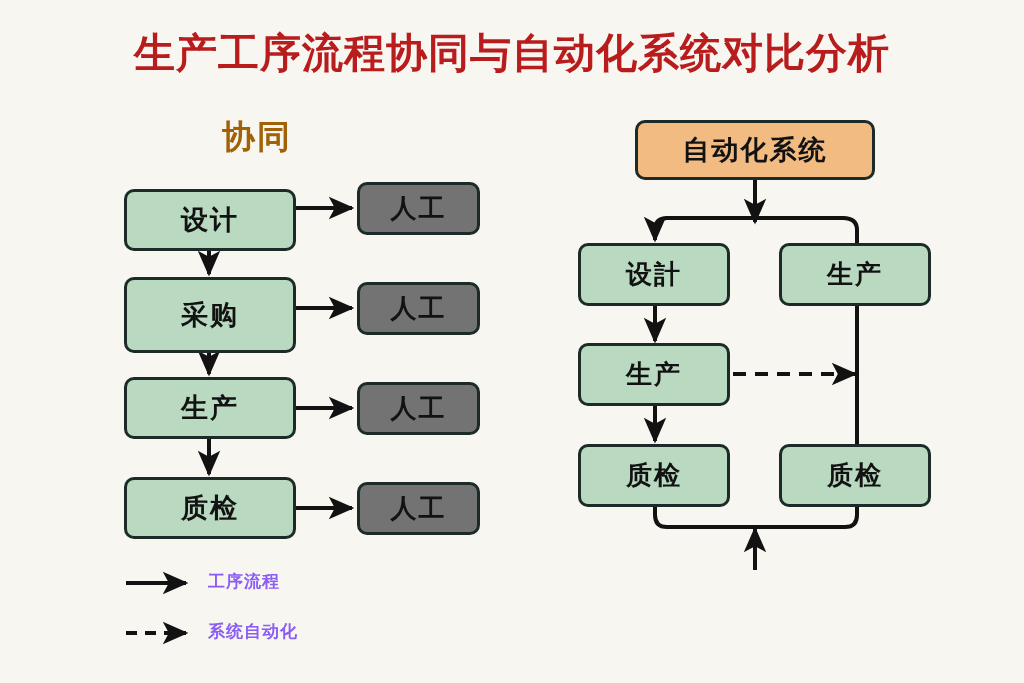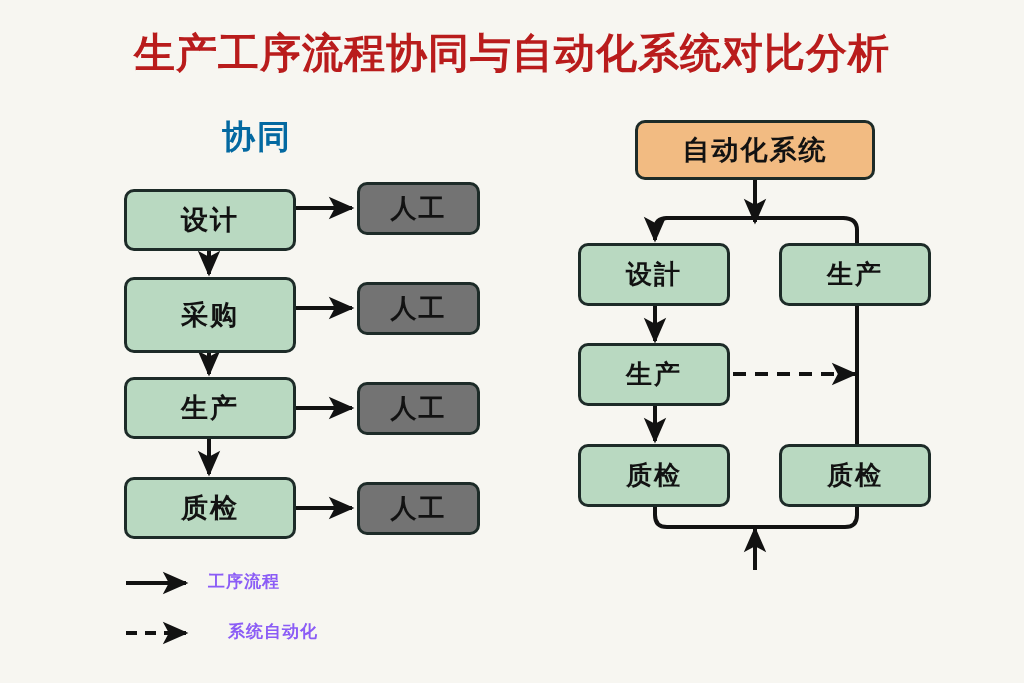--- a/index.html
+++ b/index.html
@@ -47,21 +47,21 @@
     font-size: 41px;
     font-weight: 700;
     color: #b91c1c;
     letter-spacing: 1px;
     z-index: 4;
   }
   .side-head {
     position: absolute;
     font-size: 33px;
     font-weight: 700;
-    color: #0369a1;
+    color: #a16207;
     letter-spacing: 2px;
     z-index: 4;
   }
   .bottom-head {
     position: absolute;
     font-size: 37px;
     font-weight: 700;
     color: #111111;
     letter-spacing: 2px;
     z-index: 4;
@@ -141,15 +141,15 @@
 
   <div class="node orange" style="left:635px; top:120px; width:240px; height:60px; font-size:27px;">自动化系统</div>
   <div class="node green" style="left:578px; top:343px; width:152px; height:63px; font-size:26px;">生产</div>
   <div class="node green" style="left:578px; top:444px; width:152px; height:63px; font-size:26px;">质检</div>
 
   <div class="node green" style="left:779px; top:243px; width:152px; height:63px; font-size:26px;">生产</div>
   <div class="node green" style="left:779px; top:444px; width:152px; height:63px; font-size:26px;">质检</div>
 
 
   <div class="legend-label" style="left:208px; top:570px;">工序流程</div>
-  <div class="legend-label" style="left:208px; top:620px;margin-left:20px;">系统自动化</div>
+  <div class="legend-label" style="left:208px; top:620px;">系统自动化</div>
 
 </div>
 
 </body></html>

